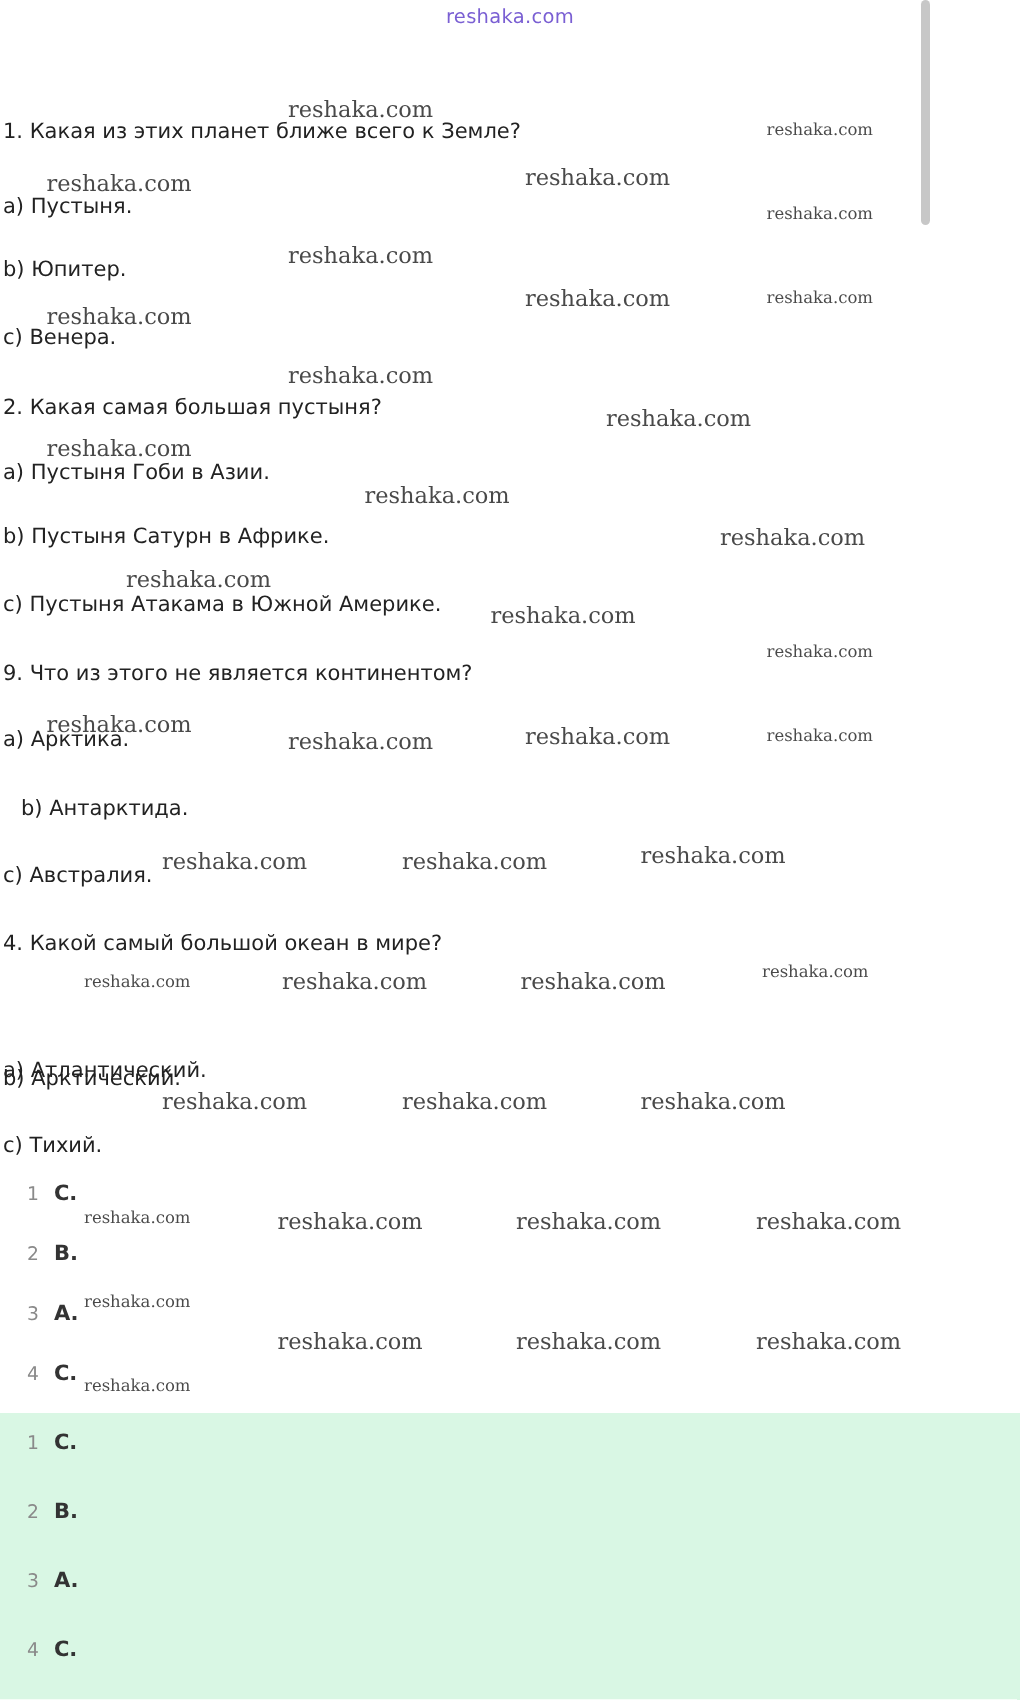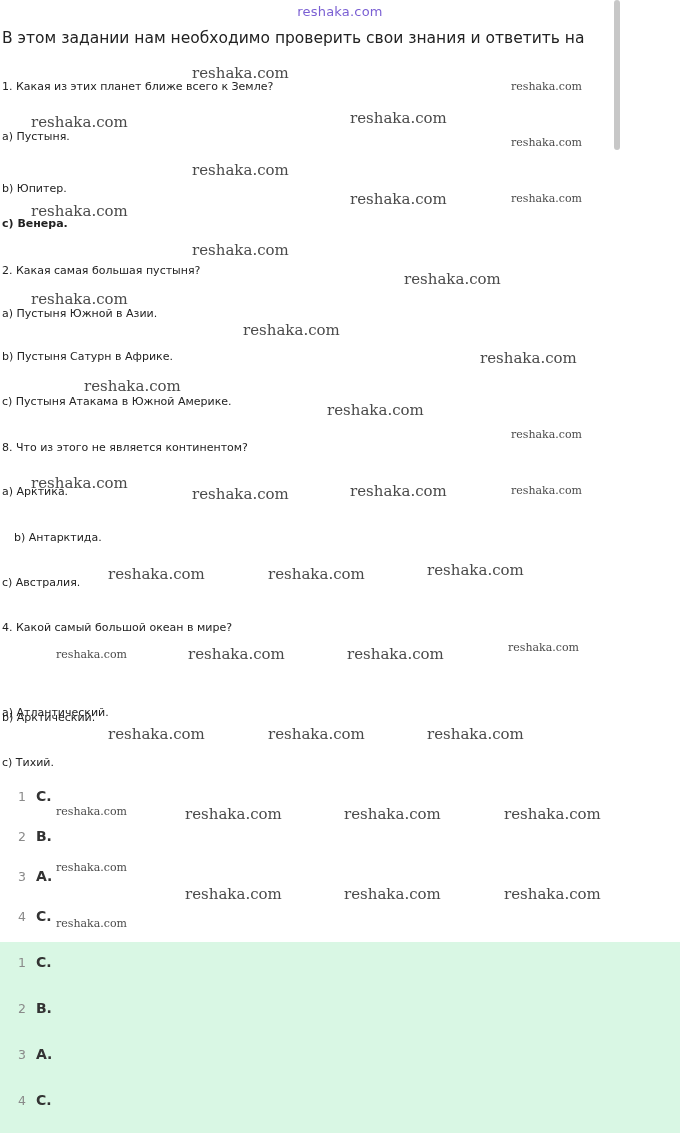--- a/index.html
+++ b/index.html
@@ -35,21 +35,21 @@
     left: 2px;
     top: 28px;
     width: 650px;
     font-size: 15.5px;
     color: #222;
     line-height: 1.35;
   }
   .q-line {
     position: absolute;
     left: 2px;
-    font-size: 11px;
+    font-size: 14px;
     color: #222;
     white-space: nowrap;
   }
   .ans-band {
     position: absolute;
     left: 0;
     width: 680px;
   }
   .ans-band.highlight {
     background: #d9f7e4;
@@ -96,32 +96,31 @@
     border-radius: 3px;
   }
 </style>
 </head>
 <body>
 
 <div class="page">
 
   <div class="brand-top">reshaka.com</div>
 
-  <div class="task-text">В этом задании нам необходимо проверить свои знания и ответить на</div>
 
   <div id="questions-container">
       <div class="q-line" style="top: 80px;">1. Какая из этих планет ближе всего к Земле?</div>
       <div class="q-line" style="top: 130px;">a) Пустыня.</div>
-      <div class="q-line" style="top: 182px;">b) Юпитер.</div>
-      <div class="q-line" style="top: 217px; font-weight: bold;">c) Венера.</div>
+      <div class="q-line" style="top: 172px;">b) Юпитер.</div>
+      <div class="q-line" style="top: 217px;">c) Венера.</div>
       <div class="q-line" style="top: 264px;">2. Какая самая большая пустыня?</div>
-      <div class="q-line" style="top: 307px;">a) Пустыня Южной в Азии.</div>
+      <div class="q-line" style="top: 307px;">a) Пустыня Гоби в Азии.</div>
       <div class="q-line" style="top: 350px;">b) Пустыня Сатурн в Африке.</div>
       <div class="q-line" style="top: 395px;">c) Пустыня Атакама в Южной Америке.</div>
-      <div class="q-line" style="top: 441px;">8. Что из этого не является континентом?</div>
+      <div class="q-line" style="top: 441px;">9. Что из этого не является континентом?</div>
       <div class="q-line" style="top: 485px;">a) Арктика.</div>
       <div class="q-line" style="top: 531px; margin-left: 12px;">b) Антарктида.</div>
       <div class="q-line" style="top: 576px;">c) Австралия.</div>
       <div class="q-line" style="top: 621px;">4. Какой самый большой океан в мире?</div>
       <div class="q-line" style="top: 706px;">a) Атлантический.</div>
       <div class="q-line" style="top: 711px;">b) Арктический.</div>
       <div class="q-line" style="top: 756px; text-align: center;">c) Тихий.</div>
     </div>
 
   <div id="watermarks-container">

